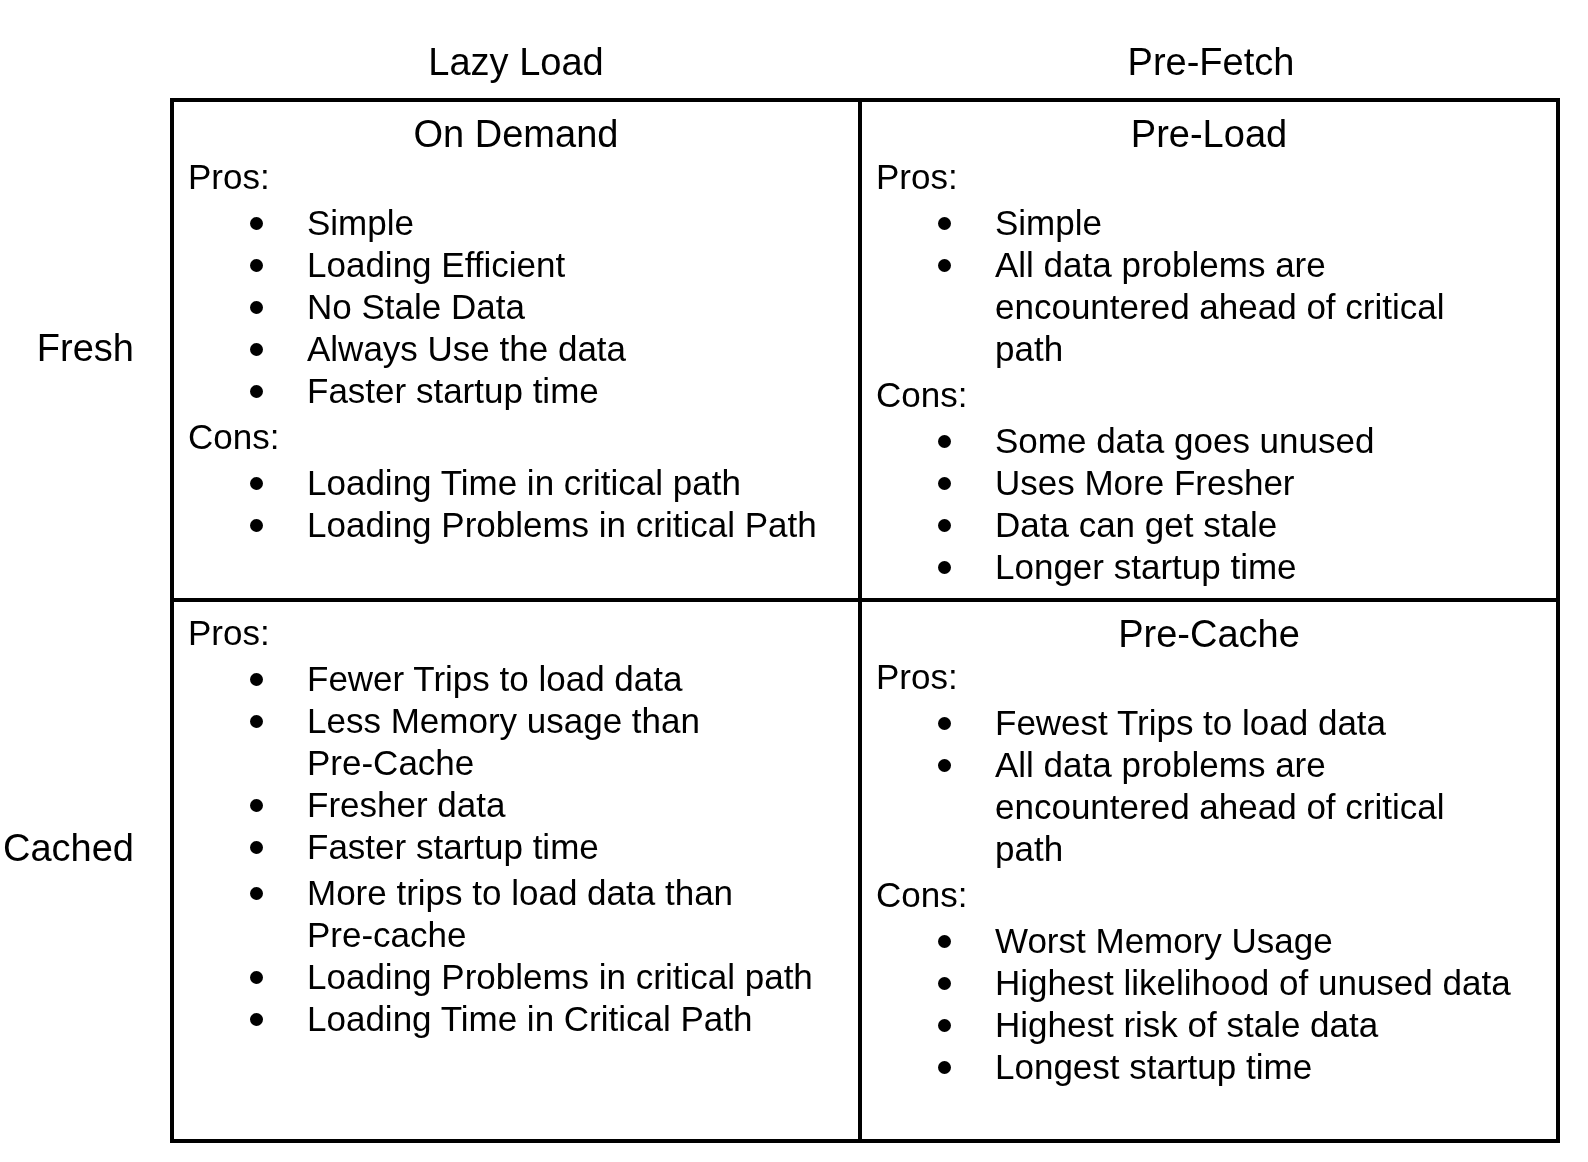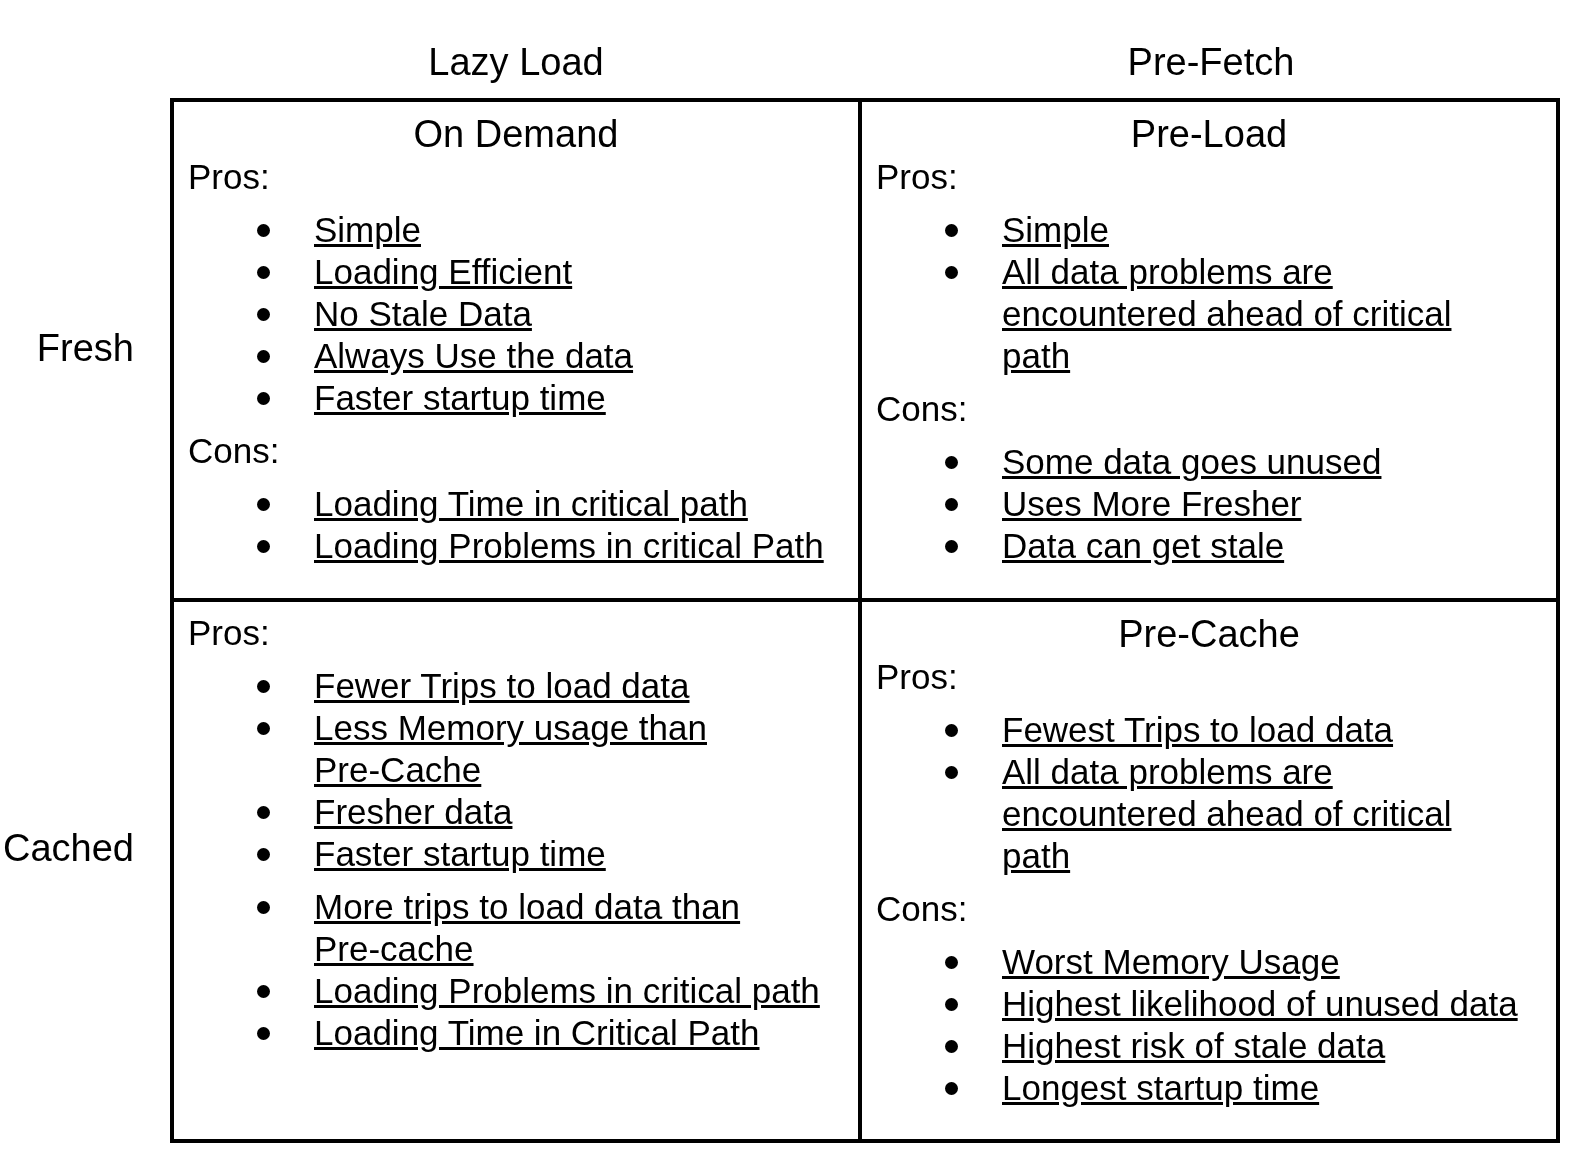--- a/index.html
+++ b/index.html
@@ -30,21 +30,21 @@
   .cell-title {
     text-align: center;
     font-size: 38px;
     line-height: 44px;
     white-space: nowrap;
   }
   .section-label {
     font-size: 35px;
     line-height: 42px;
   }
-  ul.bullets { margin: 11px; padding: 0; list-style: none; text-decoration: underline; }
+  ul.bullets { margin: 4px; padding: 0; list-style: none; }
   ul.bullets li {
     position: relative;
     padding-left: 115px;
     font-size: 35px;
     line-height: 42px;
     white-space: pre-line;
   }
   ul.bullets li::before {
     content: "";
     position: absolute;
@@ -110,20 +110,21 @@
           <li>Simple</li>
           <li>All data problems are
 encountered ahead of critical
 path</li>
         </ul>
       <div class="section-label">Cons:</div>
       <ul class="bullets">
           <li>Some data goes unused</li>
           <li>Uses More Fresher</li>
           <li>Data can get stale</li>
+          <li>Longer startup time</li>
         </ul>
     </div>
 
     <div class="cell c-left">
       <div class="section-label">Pros:</div>
       <ul class="bullets">
           <li>Fewer Trips to load data</li>
           <li>Less Memory usage than
 Pre-Cache</li>
           <li>Fresher data</li>

